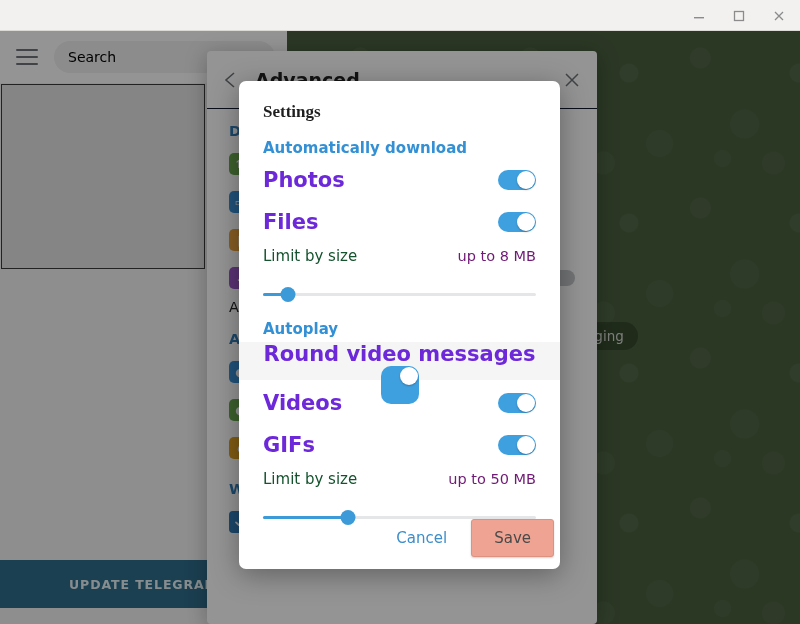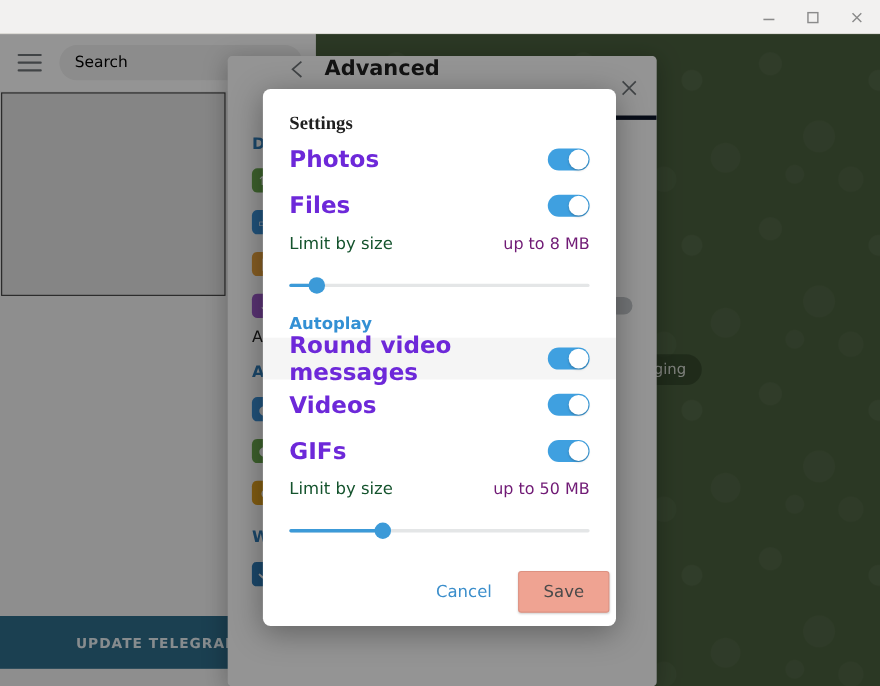--- a/index.html
+++ b/index.html
@@ -99,23 +99,22 @@
   .adv-dialog {
     position: absolute; left: 207px; top: 20px;
     width: 390px; height: 573px;
     background: #ffffff;
     border-radius: 4px;
     box-shadow: 0 4px 22px rgba(0,0,0,.28);
     overflow: hidden;
   }
   .adv-header {
     position: relative; height: 58px;
-    display: flex; 
-    border-bottom: 4px solid #0f172a;
-    margin-left: 40px;
+    display: flex; align-items: center;
+    border-bottom: 1px solid #0f172a;
   }
   .adv-back {
     width: 24px; height: 24px; margin-left: 12px; margin-right: 12px;
     color: #707579;
   }
   .adv-title { font-size: 19px; font-weight: 600; color: #222; }
   .adv-close {
     position: absolute; right: 14px; top: 18px;
     width: 22px; height: 22px; color: #707579;
   }
@@ -170,21 +169,21 @@
   }
   .section-head {
     padding: 17px 24px 0 24px;
     font-size: 15px; font-weight: 600; color: #3390d4;
   }
   .srow {
     height: 38px; margin-top: 4px;
     display: flex; align-items: center;
     padding: 0 24px;
   }
-  .srow.hover { background: #f5f5f5; }
+  .srow.hover { background: #f5f5f5; flex-direction: column; }
   .srow-label { flex: 1; font-size: 21px; color: #6d28d9; font-weight: bold; }
 
   .toggle {
     width: 38px; height: 20px; border-radius: 10px;
     background: #3fa0e0; position: relative; flex: 0 0 38px;
   }
   .toggle .knob {
     position: absolute; right: 1px; top: 1px;
     width: 18px; height: 18px; border-radius: 50%;
     background: #ffffff;
@@ -346,20 +345,21 @@
       </div>
     </div>
 
     <div class="dim" style="top:0"></div>
   </div>
 
   <div class="modal">
 
     <div class="modal-title">Settings</div>
 
+    <div class="section-head">Automatically download</div>
 
     <div class="srow">
       <div class="srow-label">Photos</div>
       <div class="toggle">
           <div class="knob"></div>
         </div>
     </div>
 
     <div class="srow">
       <div class="srow-label">Files</div>

